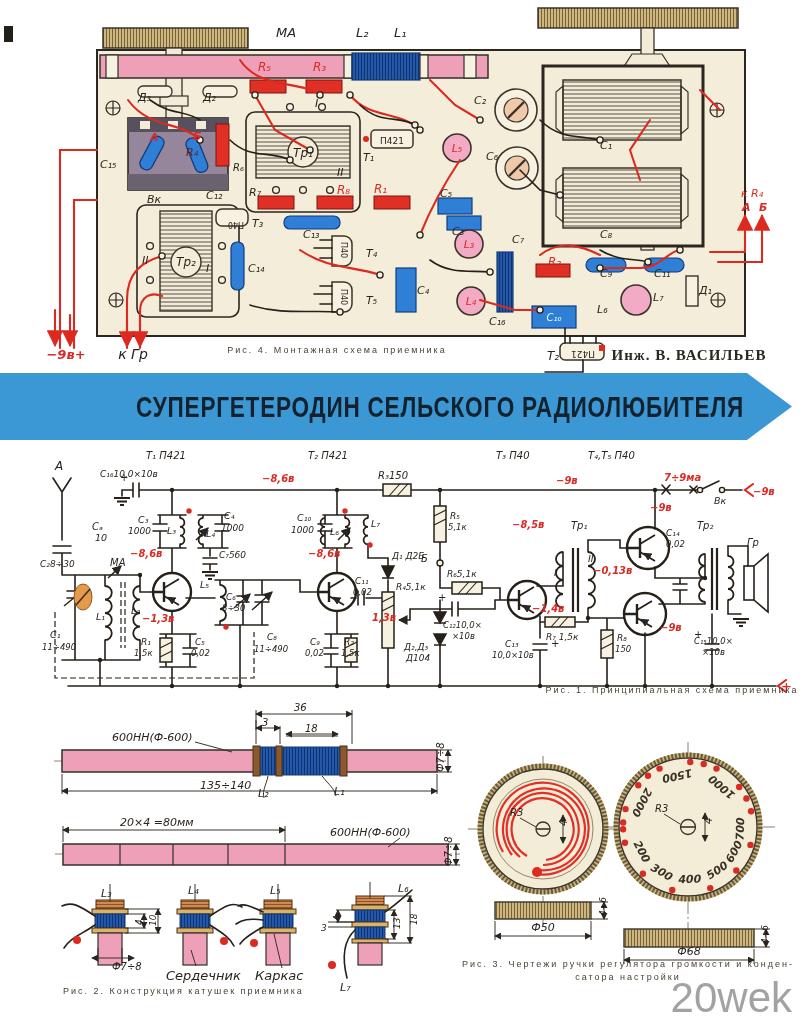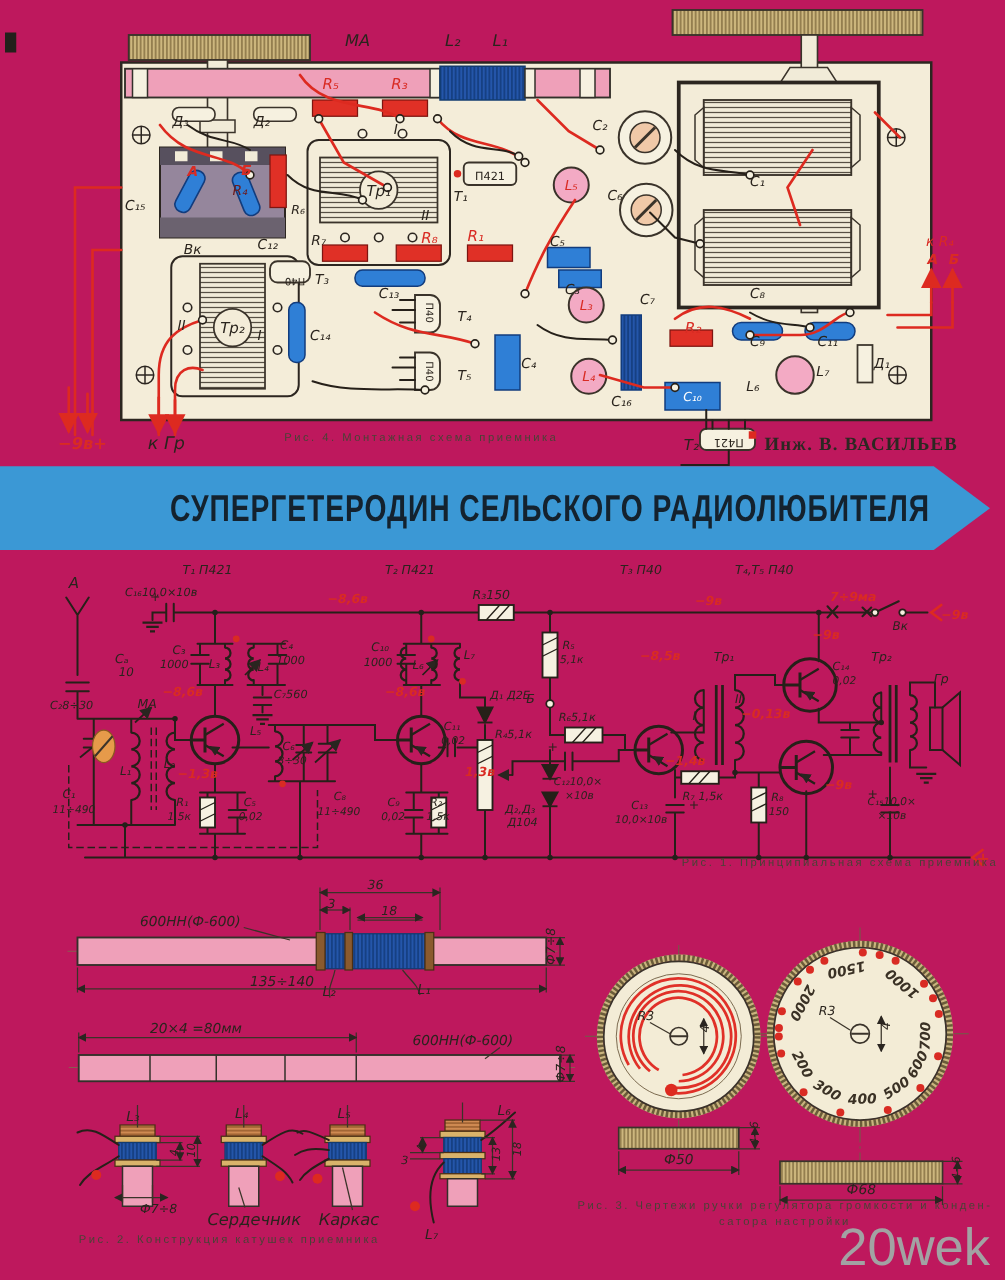--- a/index.html
+++ b/index.html
@@ -1,16 +1,16 @@
 <!DOCTYPE html>
 <html><head>
 <meta charset="utf-8">
 <style>
   html,body{margin:0;padding:0;background:#dedacb;}
-  .page{width:804px;height:1024px;margin:0 auto;background:#be185d;position:relative;overflow:hidden;}
+  .page{width:804px;height:1024px;margin:0 auto;background:#ffffff;position:relative;overflow:hidden;}
   svg{display:block;}
   .cap{font:9px "Liberation Sans",sans-serif;letter-spacing:2px;fill:#4a4236;}
   .author{font:bold 15px "Liberation Serif",serif;letter-spacing:1px;fill:#2c2822;}
   .banner-text{font:bold 30px "Liberation Sans",sans-serif;fill:#14222e;letter-spacing:1px;}
   .wm{font:42px "Liberation Sans",sans-serif;fill:#a2a2a3;}
   .wire{stroke:#262019;stroke-width:1.6;fill:none;stroke-linecap:round;}
   .rw{stroke:#dd2a20;stroke-width:2.1;fill:none;stroke-linecap:round;}
   .dim{stroke:#3a3328;stroke-width:1;fill:none;}
   .cl{stroke:#8b5a52;stroke-width:.8;stroke-dasharray:12 3 2 3;fill:none;}
   .clk{stroke:#6d6046;stroke-width:.8;stroke-dasharray:12 3 2 3;fill:none;}

